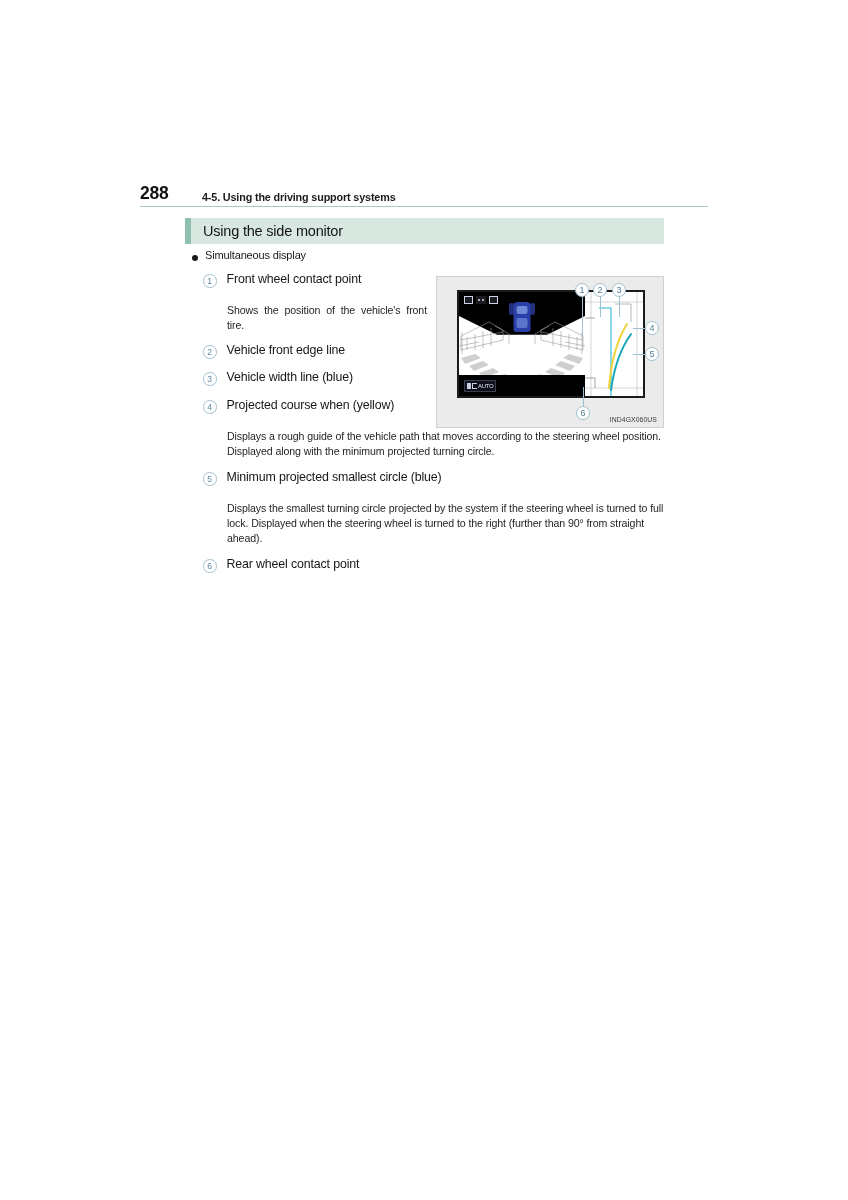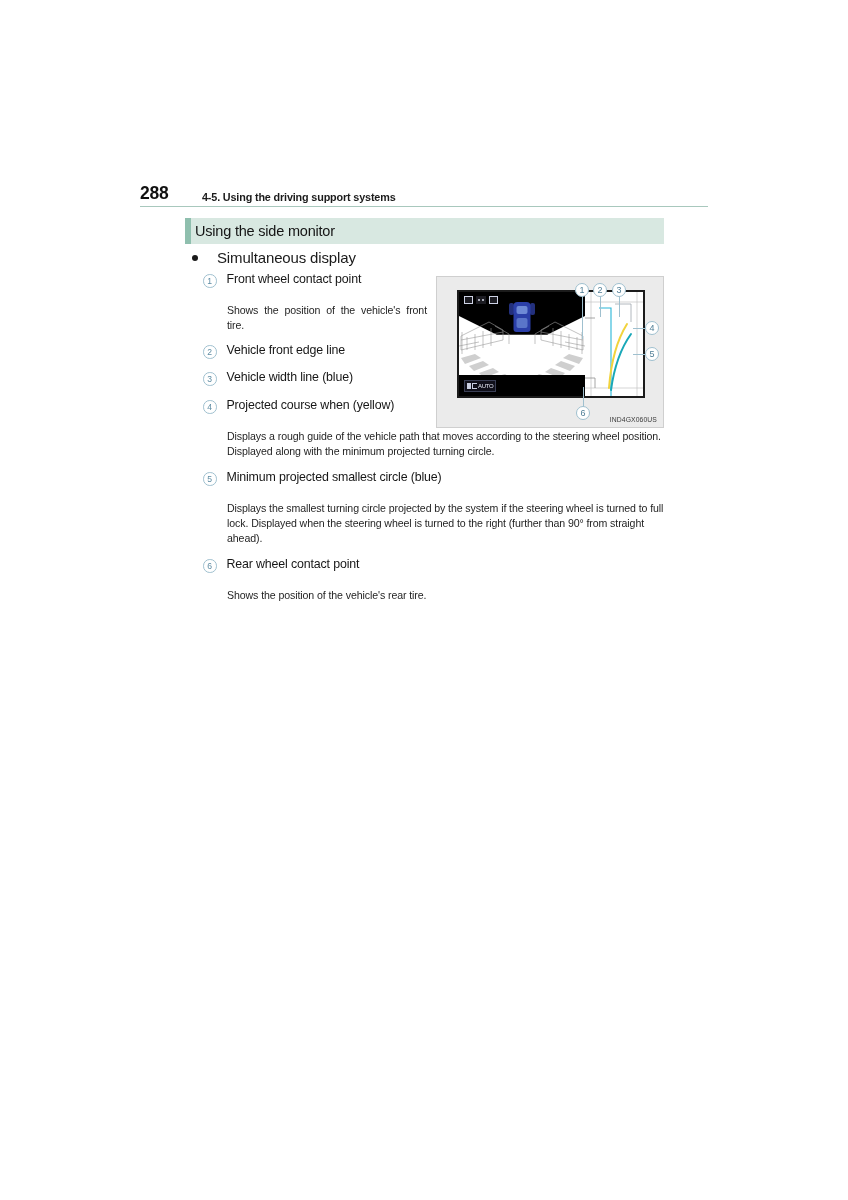--- a/index.html
+++ b/index.html
@@ -70,45 +70,44 @@
   .section-accent {
     width: 6px;
     height: 26px;
     background: #8fbfae;
     flex: 0 0 auto;
   }
   .section-title {
     font-size: 14.5px;
     color: #141414;
     letter-spacing: -0.2px;
-    padding-left: 4px;
+    padding-left: 12px;
   }
 
   
   .bullet-row {
     position: absolute;
     left: 192px;
     top: 249px;
     display: flex;
     align-items: flex-start;
   }
   .bullet-dot {
     width: 6px;
     height: 6px;
     border-radius: 50%;
     background: #1a1a1a;
     margin-top: 5.5px;
     margin-right: 7px;
     flex: 0 0 auto;
   }
   .bullet-text {
-    font-size: 15px;
+    font-size: 11px;
     color: #1a1a1a;
     letter-spacing: -0.15px;
-    margin-left: 12px;
   }
 
   
   .content {
     position: absolute;
     left: 203px;
     top: 271px;
     width: 468px;
   }
 
@@ -416,21 +415,20 @@
       </div>
       <div class="item-desc desc-wide">Displays the smallest turning circle projected by the system if the steering wheel is turned to full lock. Displayed when the steering wheel is turned to the right (further than 90° from straight ahead).</div>
     </div>
     <div class="gap-m"></div>
 
     <div class="item">
       <div class="item-head">
         <div class="num-circle">6</div>
         <div class="item-title">Rear wheel contact point</div>
       </div>
-      <div class="item-desc desc-wide">Shows the position of the vehicle's rear tire.</div>
     </div>
 
   </div>
 
   <div class="figure">
     <div class="figure-inner">
 
       <div class="leader" style="left:145px; top:18px; width:1px; height:44px;"></div>
       <div class="leader" style="left:163px; top:18px; width:1px; height:22px;"></div>
       <div class="leader" style="left:182px; top:18px; width:1px; height:22px;"></div>

